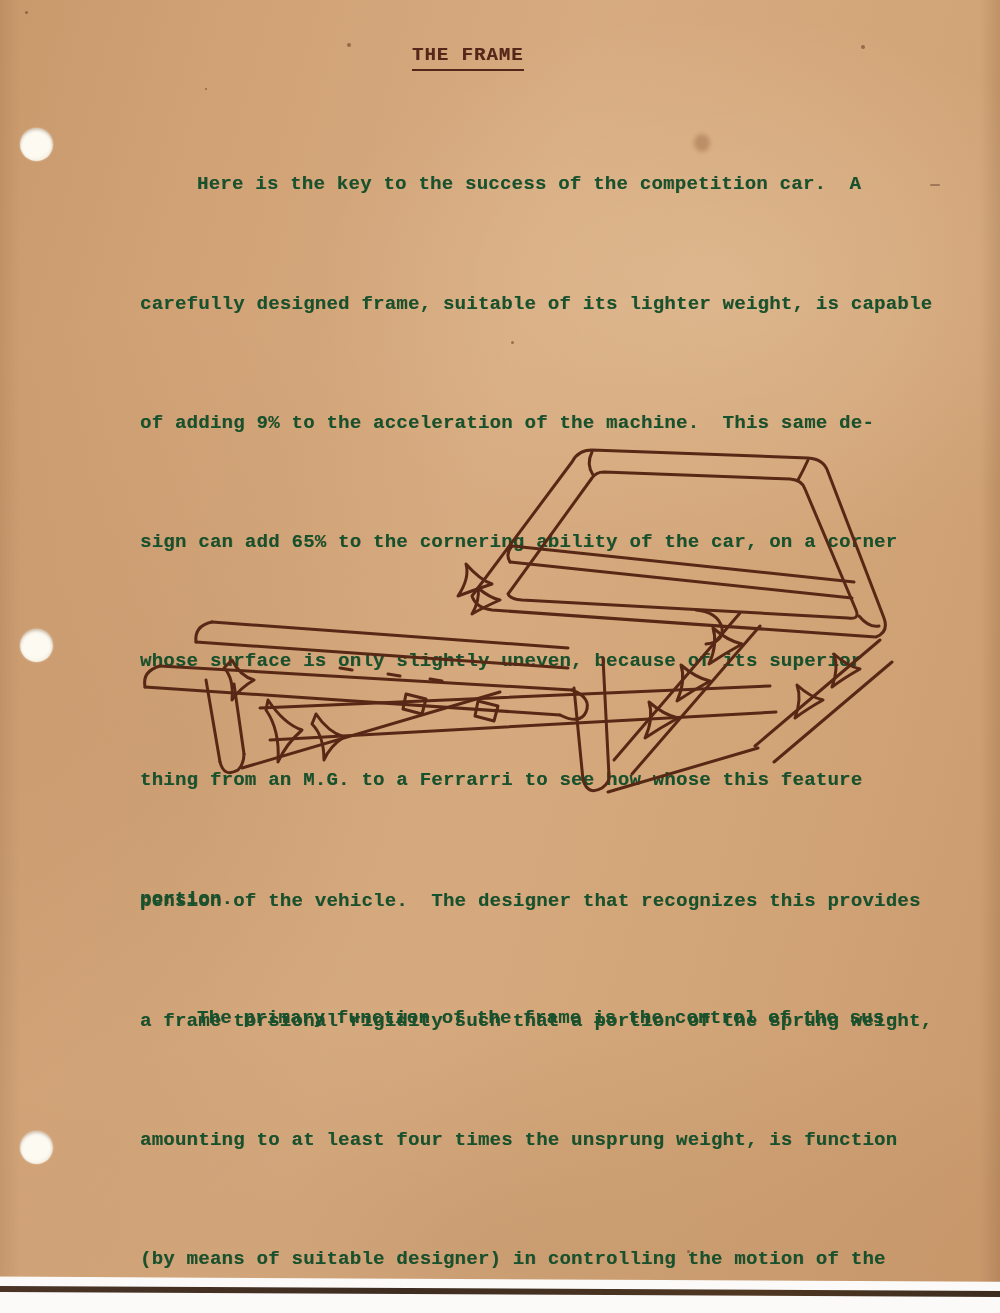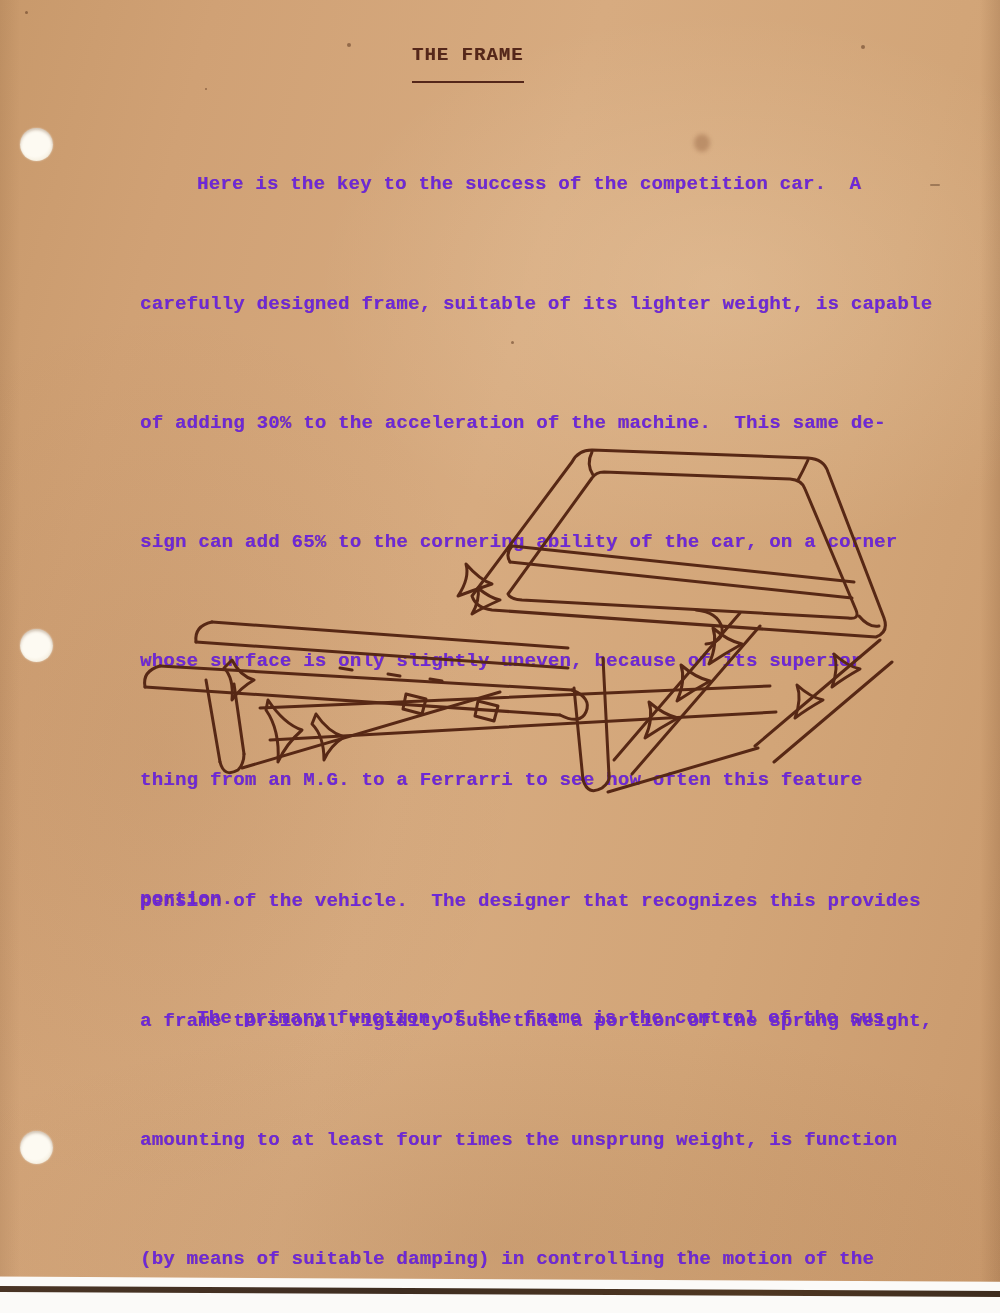--- a/index.html
+++ b/index.html
@@ -29,29 +29,29 @@
   .hole{
     position:absolute;left:20px;width:33px;height:33px;border-radius:50%;
     background:radial-gradient(circle at 45% 42%,#fdfaf2 55%,#f3ecdc 80%,#dcc9ab 100%);
     box-shadow:inset 0 2px 3px rgba(110,70,35,.30), 0 0 2px rgba(255,255,255,.55);
   }
   .hole.h1{top:128px;} .hole.h2{top:629px;} .hole.h3{top:1131px;}
   
   .tw{
     position:absolute;left:140px;width:810px;
     font-size:19px;font-weight:bold;line-height:39.7px;
-    color:#6d28d9;letter-spacing:.25px;white-space:pre;
+    color:#14532d;letter-spacing:.25px;white-space:pre;
     text-shadow:.4px .4px 0 rgba(94,44,27,.45);
   }
   .tw .line{height:39.7px;}
   .tw .indent{padding-left:57px;}
   .title{
     position:absolute;left:412px;top:44px;
     font-size:19px;font-weight:bold;color:#55271a;letter-spacing:1px;
-    border-bottom:2.5px solid #55271a;padding-bottom:15px;white-space:pre;
+    border-bottom:2.5px solid #55271a;padding-bottom:3px;white-space:pre;
     text-shadow:.4px .4px 0 rgba(85,39,26,.5);
   }
   .block1{top:86px;} .block2{top:803px;}
   
   .figure{position:absolute;left:140px;top:428px;width:756px;height:386px;}
   .figure svg{display:block;width:100%;height:100%;}
   .fstroke{stroke:#572815;stroke-width:3;fill:none;stroke-linecap:round;stroke-linejoin:round;}
   
   .speck{position:absolute;border-radius:50%;background:#5f3a22;opacity:.55;}
   .dash{position:absolute;background:#7c5a3e;opacity:.6;border-radius:1px;}
@@ -68,24 +68,24 @@
 
 <div class="hole h1"></div>
 <div class="hole h2"></div>
 <div class="hole h3"></div>
 
 <div class="title">THE FRAME</div>
 
 <div class="tw block1">
   <div class="line indent">Here is the key to the success of the competition car.  A</div>
   <div class="line">carefully designed frame, suitable of its lighter weight, is capable</div>
-  <div class="line">of adding 30% to the acceleration of the machine.  This same de-</div>
+  <div class="line">of adding 9% to the acceleration of the machine.  This same de-</div>
   <div class="line">sign can add 65% to the cornering ability of the car, on a corner</div>
   <div class="line">whose surface is only slightly uneven, because of its superior</div>
-  <div class="line">thing from an M.G. to a Ferrarri to see how often this feature</div>
+  <div class="line">thing from an M.G. to a Ferrarri to see how whose this feature</div>
   <div class="line">portion.</div>
   <div class="line indent">The primary function of the frame is the control of the sus-</div>
 </div>
 
 <div class="figure">
   <svg viewBox="0 0 756 386">
     <g class="fstroke">
 
       <path d="M332,168 L432,34 Q438,22 452,22 L668,30 Q684,31 688,44 L744,190 Q749,204 736,209 L352,182 Q336,180 332,168 Z"></path>
 
@@ -152,21 +152,21 @@
       <path d="M266,266 l20,5 l-4,15 l-19,-5 Z"></path>
       <path d="M338,273 l20,5 l-4,15 l-19,-5 Z"></path>
     </g>
   </svg>
 </div>
 
 <div class="tw block2">
   <div class="line">pension of the vehicle.  The designer that recognizes this provides</div>
   <div class="line">a frame torsional rigidity such that a portion of the sprung weight,</div>
   <div class="line">amounting to at least four times the unsprung weight, is function</div>
-  <div class="line">(by means of suitable damping) in controlling the motion of the</div>
+  <div class="line">(by means of suitable designer) in controlling the motion of the</div>
   
   
   
   
   
   
 </div>
 
 <div class="speck" style="left:347px;top:43px;width:4px;height:4px;"></div>
 <div class="speck" style="left:861px;top:45px;width:4px;height:4px;"></div>

